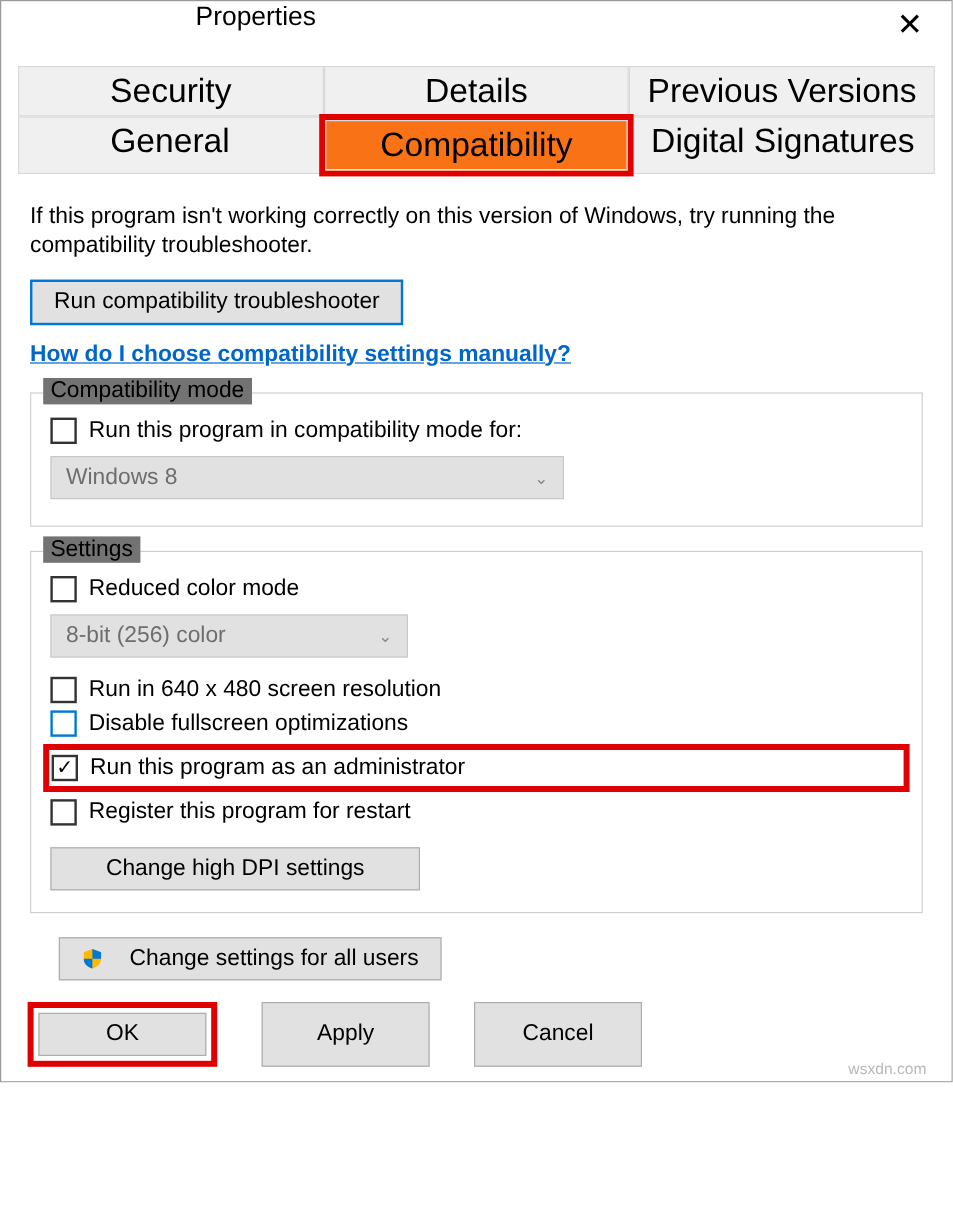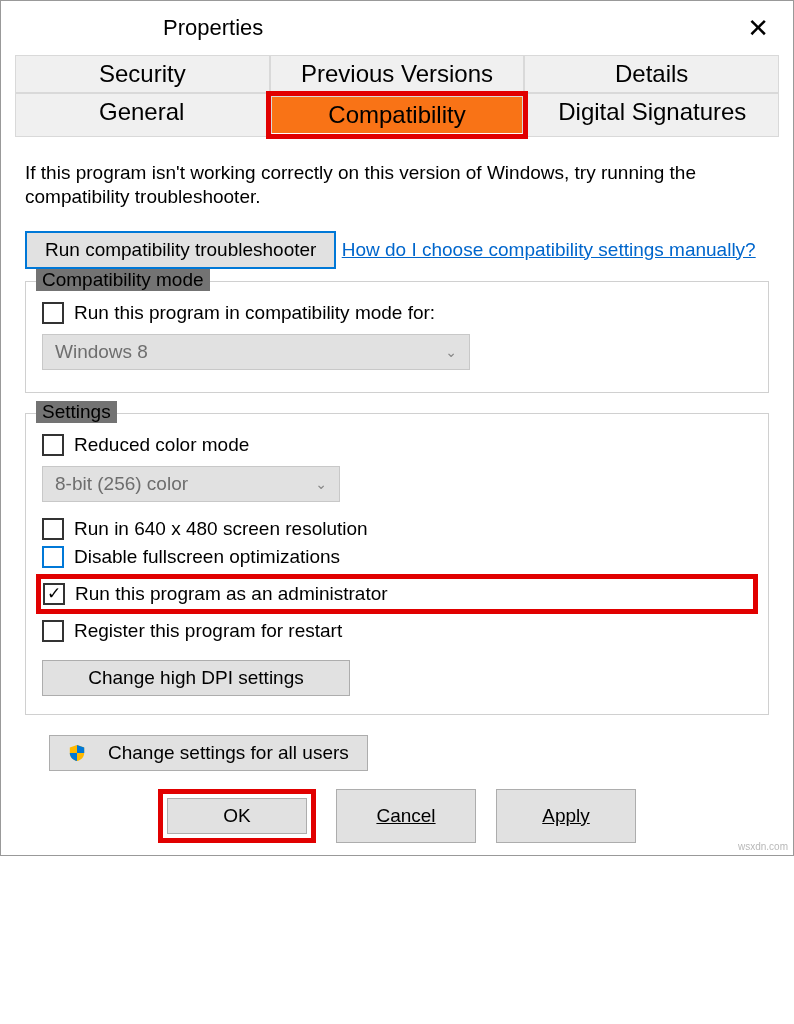--- a/index.html
+++ b/index.html
@@ -1,64 +1,64 @@
 <!DOCTYPE html>
 <html><head>
 <meta charset="utf-8">
 <style>
   * { box-sizing: border-box; font-family: "Segoe UI", Tahoma, sans-serif; }
   body { margin: 0; background: #fff; font-size: 19px; color: #000; }
   .window { width: 794px; border: 1px solid #999; margin: 0; padding-bottom: 12px; }
-  .titlebar { display: flex; align-items: center; height: 54px; padding: 0 14px; }
+  .titlebar { display: flex; align-items: flex-start; height: 54px; padding: 0 14px; }
   .title { flex: 1; text-align: left; padding-left: 148px; font-size: 22px; }
   .close { font-size: 26px; cursor: pointer; padding: 4px 10px; }
   .tabs { margin: 0 14px; }
   .tabrow { display: flex; }
-  .tab { flex: 1; text-align: center; padding: 4px 0; border: 1px solid #d9d9d9; background: #f0f0f0; font-size: 24px; cursor: pointer; }
+  .tab { flex: 1; text-align: center; padding: 4px 0; border: 1px solid #d9d9d9; background: #f0f0f0; font-size: 28px; cursor: pointer; }
   .tab.active { background: #f97316; border-bottom-color: #fff; }
   .highlight-tab { border: 5px solid #e10000; margin: -2px; position: relative; z-index: 2; }
   .body { padding: 14px 24px 0 24px; }
   .intro { margin: 10px 0 16px 0; line-height: 1.25; }
   .btn { background: #e1e1e1; border: 1px solid #adadad; padding: 6px 18px; font-size: 19px; cursor: pointer; }
   .btn-focus { border: 2px solid #0078d7; }
-  .link { color: #0066cc; text-decoration: underline; display: inline-block; margin: 14px 0 20px 0; cursor: pointer; }
+  .link { color: #0066cc; text-decoration: underline; display: inline-block; margin: 14px 0 20px 0; cursor: pointer; font-weight: bold; }
   .group { border: 1px solid #d0d0d0; padding: 14px 16px 18px 16px; margin-bottom: 20px; position: relative; }
   .group-title { position: absolute; top: -13px; left: 10px; background: #737373; padding: 0 6px; font-size: 19px; }
   .chk-row { display: flex; align-items: center; margin: 6px 0; }
   .chk { width: 22px; height: 22px; border: 2px solid #333; margin-right: 10px; display: inline-flex; align-items: center; justify-content: center; background:#fff; cursor:pointer; flex-shrink:0; }
   .chk.blue { border-color: #0078d7; }
   .chk.checked::after { content: "✓"; font-size: 17px; line-height: 1; }
   .combo { display:flex; align-items:center; justify-content:space-between; background:#e1e1e1; border:1px solid #c8c8c8; color:#6e6e6e; padding:6px 12px; margin:10px 0 4px 0; cursor:default; }
   .combo .chev { font-size: 14px; color:#888; }
   .highlight-row { border: 5px solid #e10000; padding: 4px 4px 4px 2px; margin: 4px -6px; }
   .dpi-btn { display:block; width: 308px; margin: 18px 0 0 0; text-align:center; }
   .allusers { display:flex; align-items:center; gap:22px; margin: 8px 0 0 24px; }
   .shield { width:18px; height:18px; display:inline-block; }
-  .footer { display:flex; justify-content:center; gap:20px; padding: 18px 22px 0 22px; text-decoration: underline; }
+  .footer { display:flex; justify-content:flex-start; gap:37px; padding: 18px 22px 0 22px; }
   .footer .btn { width: 140px; text-align:center; }
   .ok-wrap { border: 5px solid #e10000; padding: 4px; }
-  .watermark { position:absolute; right:6px; bottom:4px; font-size:10px; color:#b8b8b8; }
+  .watermark { position:absolute; right:22px; bottom:4px; font-size:13px; color:#b8b8b8; }
   .outer { position:relative; width:794px; }
 </style>
 </head>
 <body>
 
 <div class="outer">
 <div class="window">
 
   <div class="titlebar">
     <div class="title">Properties</div>
     <div class="close">✕</div>
   </div>
 
   <div class="tabs">
     <div class="tabrow">
       <div class="tab">Security</div>
+      <div class="tab">Details</div>
       <div class="tab">Previous Versions</div>
-      <div class="tab">Details</div>
     </div>
     <div class="tabrow">
       <div class="tab">General</div>
       <div class="highlight-tab" style="flex:1;">
         <div class="tab active" style="height:100%;">Compatibility</div>
       </div>
       <div class="tab">Digital Signatures</div>
     </div>
   </div>
 
@@ -125,19 +125,19 @@
         <path d="M10 10 H2 V10 C2 15 6 18 10 19 Z" fill="#0078d7"></path>
       </svg>
       <span>Change settings for all users</span>
     </button>
   </div>
 
   <div class="footer">
     <span class="ok-wrap">
       <button class="btn">OK</button>
     </span>
+    <button class="btn">Apply</button>
     <button class="btn">Cancel</button>
-    <button class="btn">Apply</button>
   </div>
 
 </div>
 <div class="watermark">wsxdn.com</div>
 </div>
 
 </body></html>

